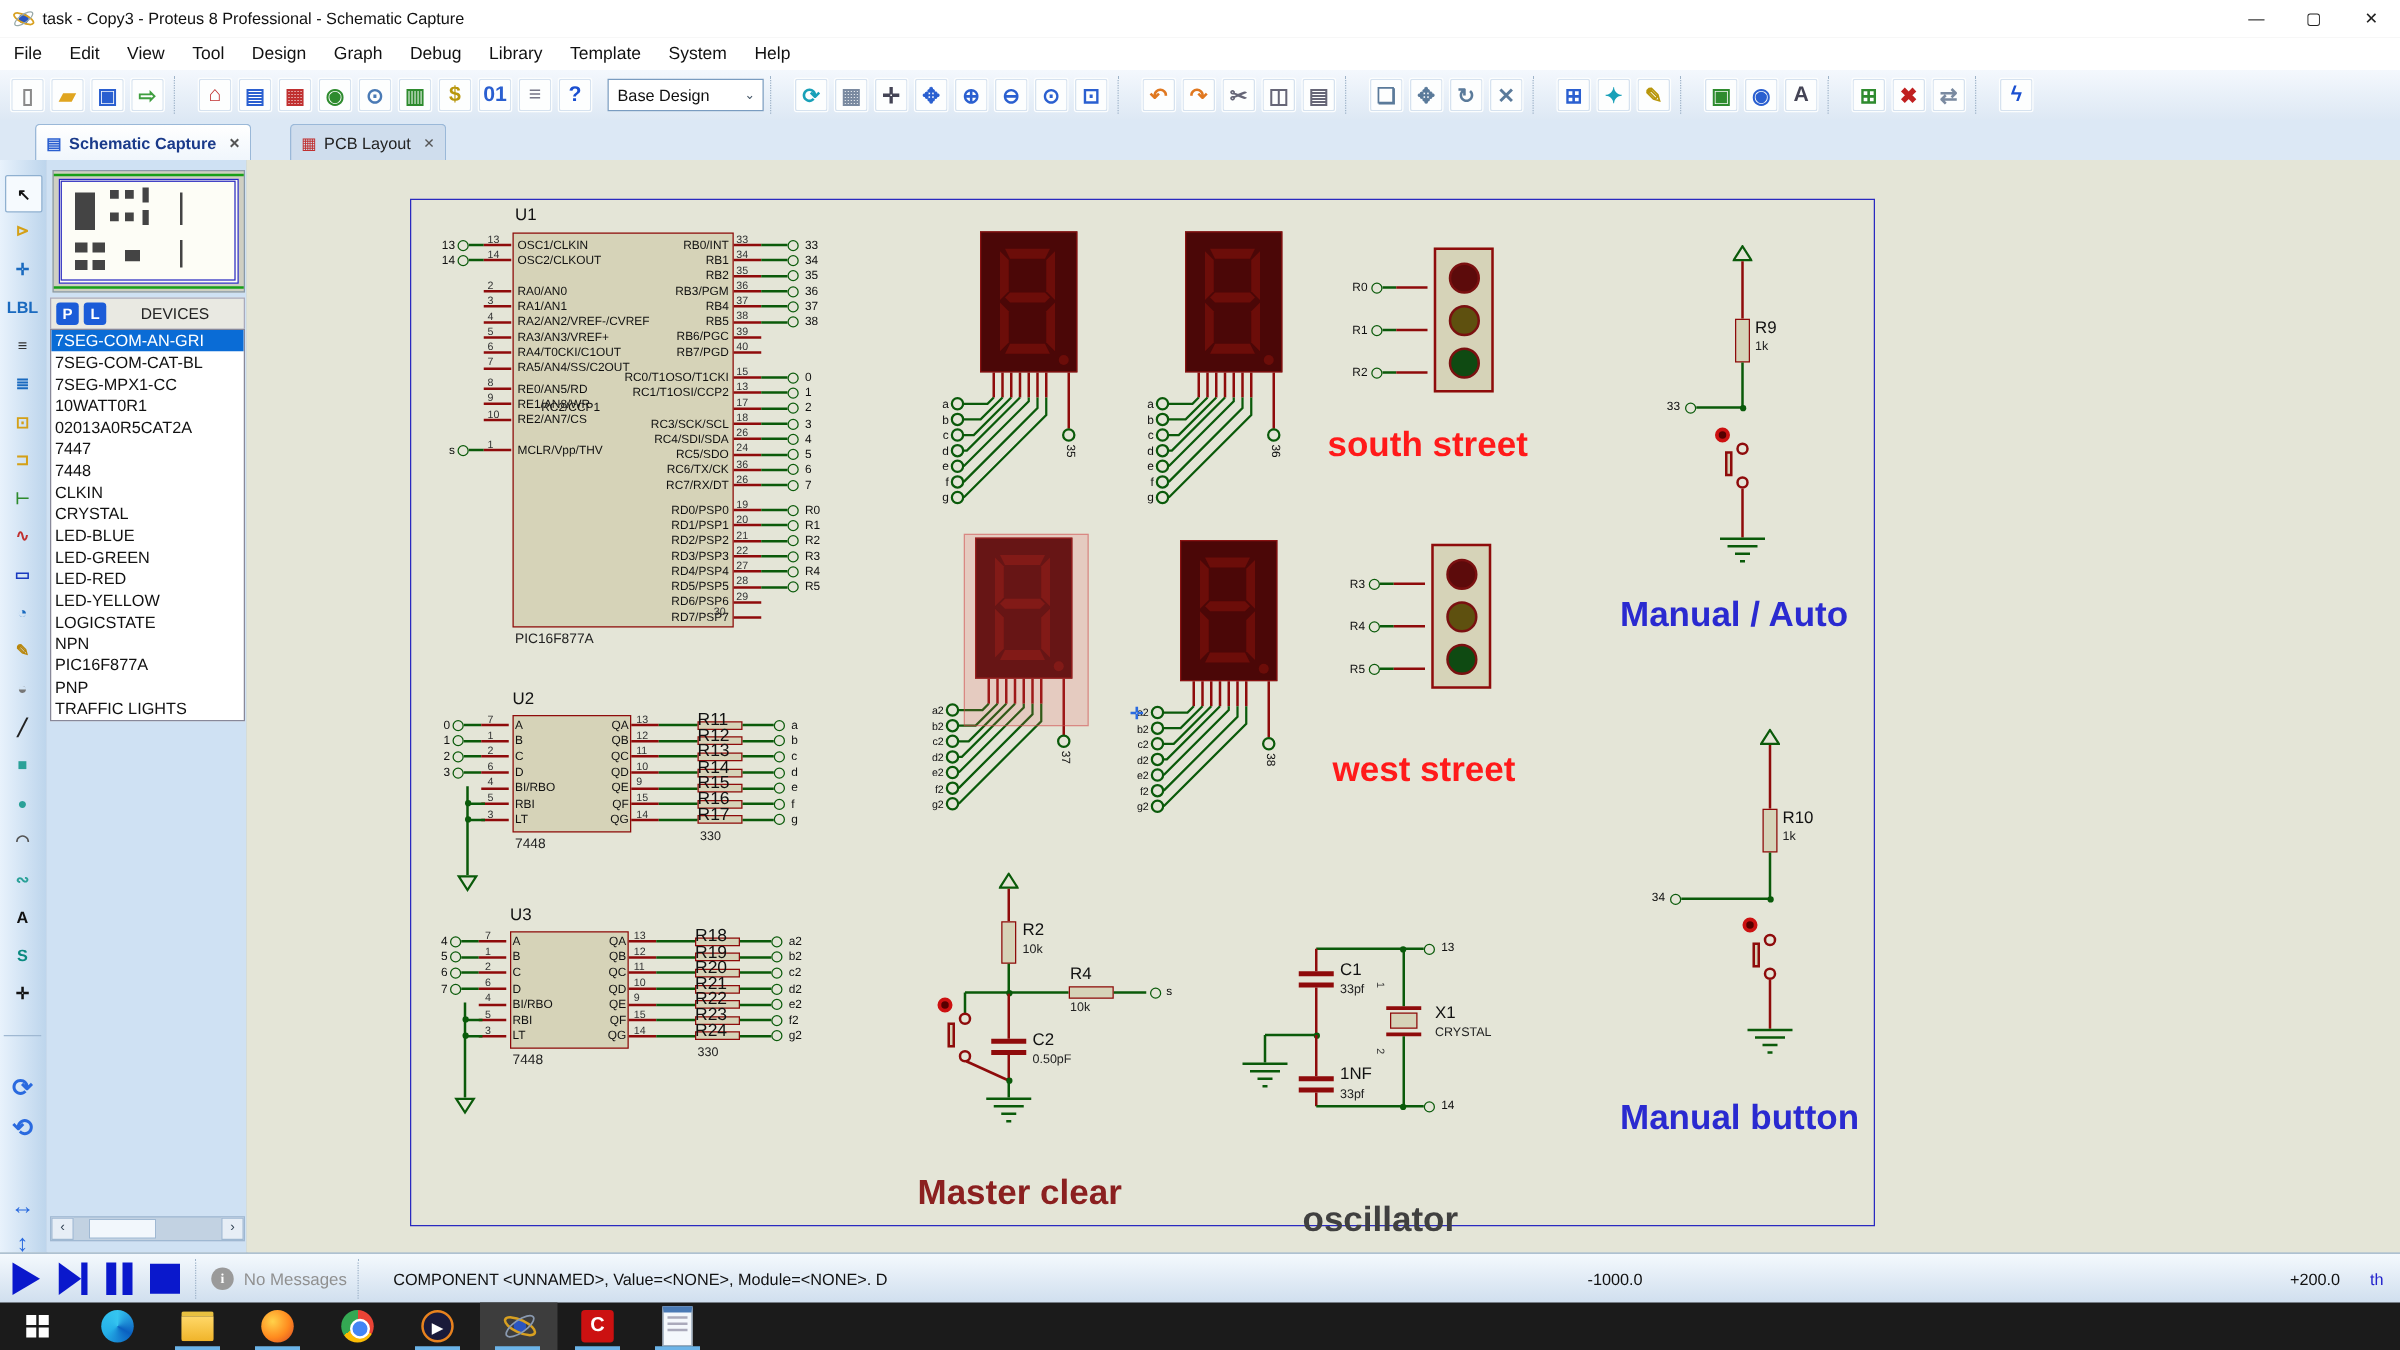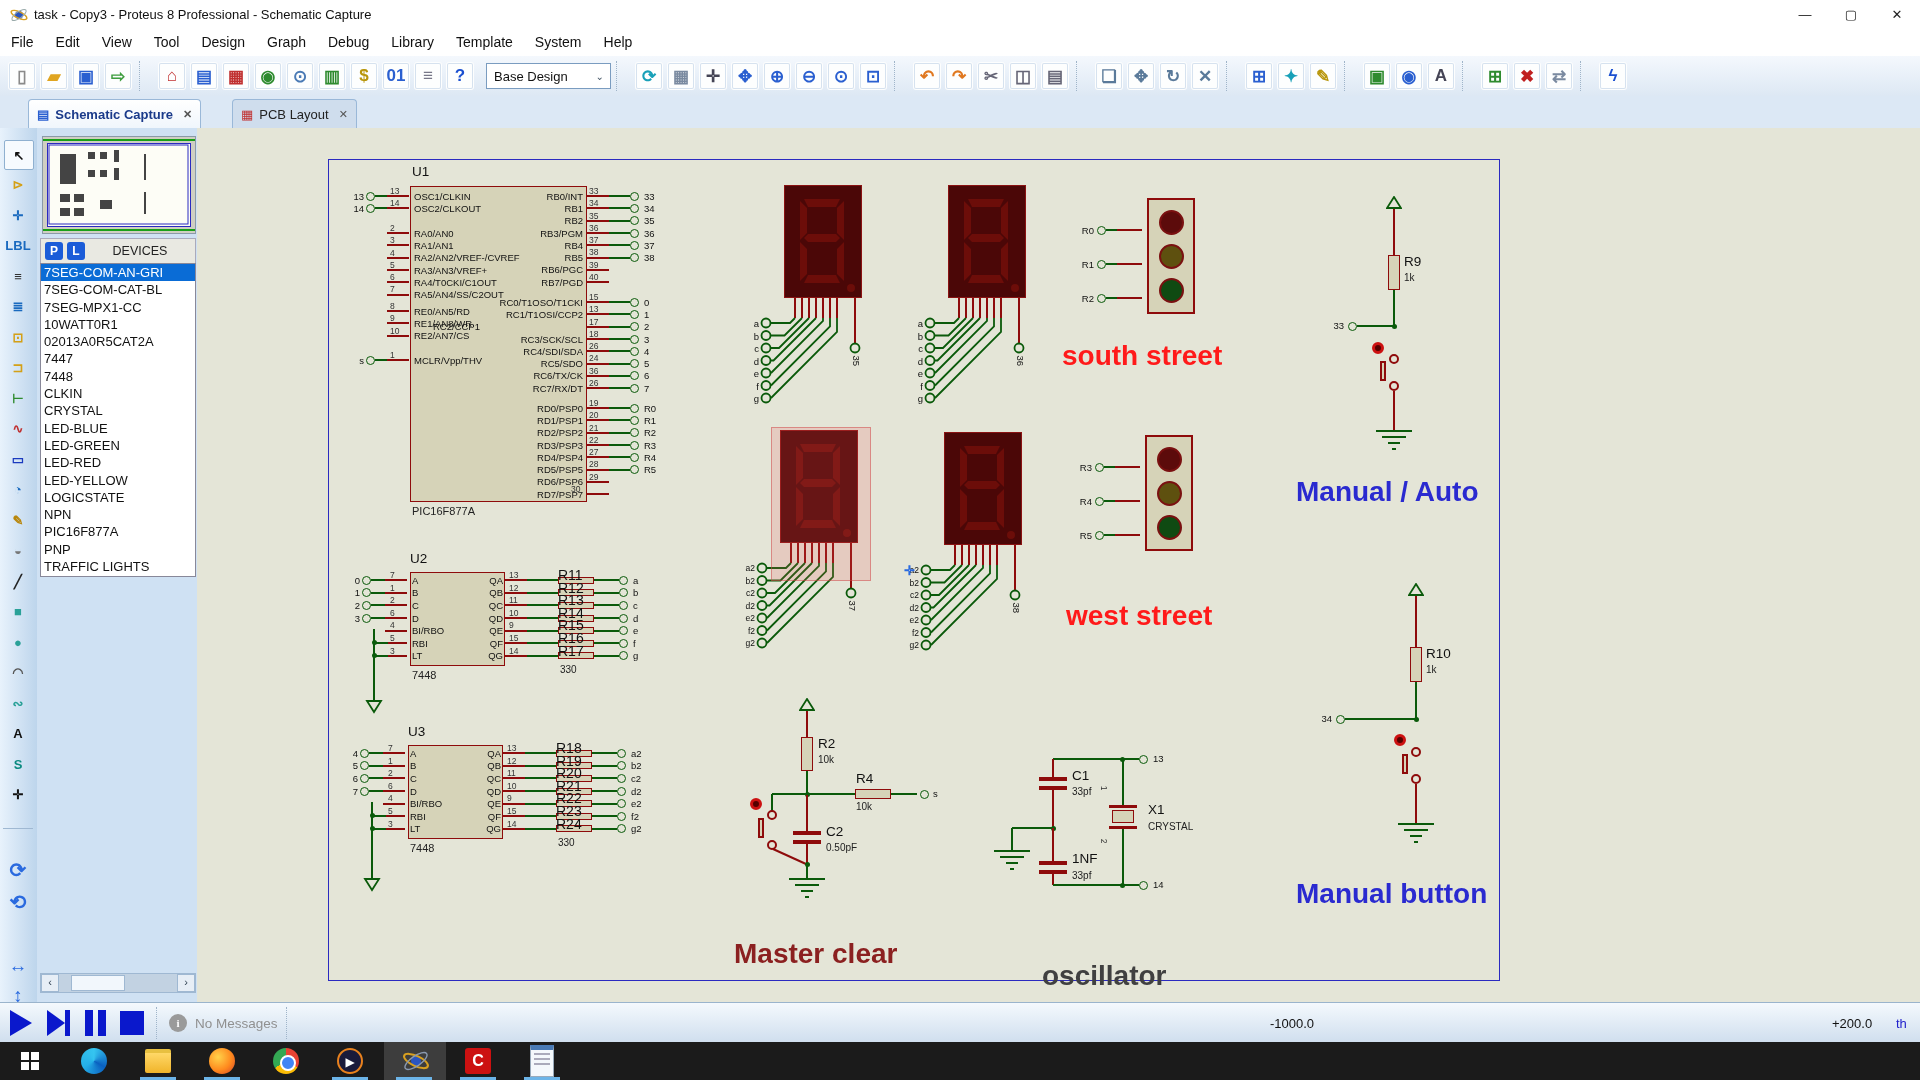--- a/index.html
+++ b/index.html
@@ -1485,20 +1485,21 @@
         <div style="width:5px"></div>
         <div class="bar"></div>
       </div>
     <div class="sim-btn">
         <div class="sq"></div>
       </div>
     <div class="sim-sep"></div>
     <div id="nomsg-ico">i</div>
     <div id="nomsg">No Messages</div>
     <div class="sim-sep"></div>
+    <div id="sim-msg">COMPONENT &lt;UNNAMED&gt;, Value=&lt;NONE&gt;, Module=&lt;NONE&gt;. D</div>
     <div class="coord" style="position:absolute;left:1270px">-1000.0</div>
     <div class="coord" style="position:absolute;left:1832px">+200.0</div>
     <div class="coord" style="position:absolute;left:1896px;color:#2222cc">th</div>
   </div>
 
   <div class="abs" id="taskbar">
     <div class="abs tk-tile"></div>
     <div class="abs tk" style="left:14px">
         <div style="display:grid;grid-template-columns:8px 8px;grid-gap:2px">
           <i style="width:8px;height:8px;background:#fff"></i>

